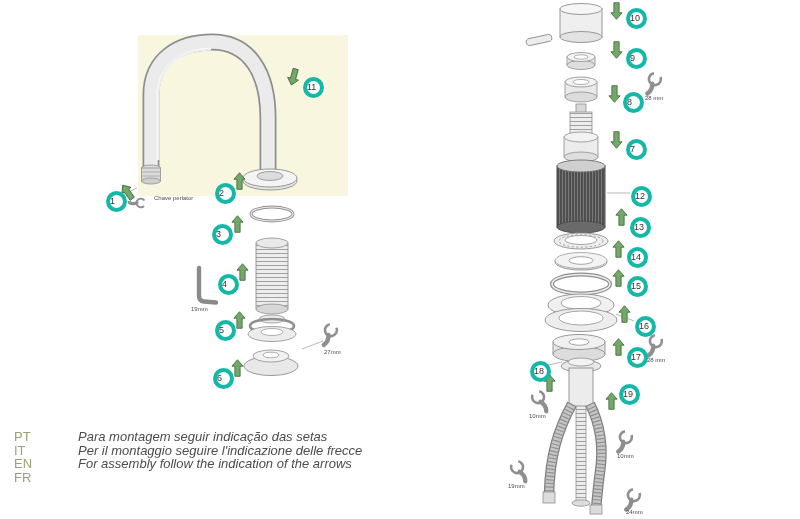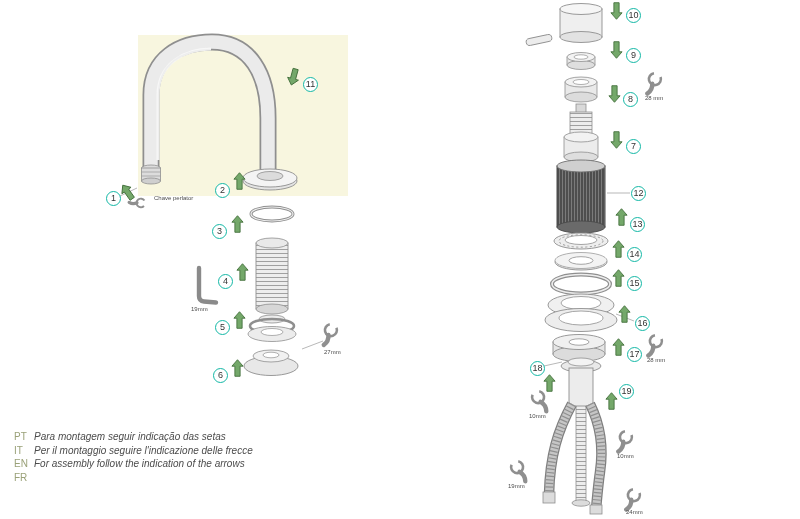--- a/index.html
+++ b/index.html
@@ -1,26 +1,26 @@
 <!DOCTYPE html>
 <html style="--arrow: #74a86a; --arrow_edge: #44703c; --highlight: #f8f6df; --lang: #9aa178; --text: #4c4c4c; --line: #8f8f8f;"><head>
 <meta charset="utf-8">
 <style>
   html,body{margin:0;padding:0;background:#fff;}
   .stage{position:relative;width:800px;height:519px;background:#fff;overflow:hidden;
          font-family:"Liberation Sans",sans-serif;}
   .art{position:absolute;left:0;top:0;width:800px;height:519px;}
-  .callout{position:absolute;width:13px;height:13px;border:1px solid #14b8a6;border-radius:50%;
-           background:#fff;font-size:9px;line-height:13px;text-align:center;color:#333;
+  .callout{position:absolute;width:13px;height:13px;border:4px solid #14b8a6;border-radius:50%;
+           background:#fff;font-size:9px;line-height:13px;text-align:left;color:#333;
            box-sizing:content-box;z-index:3;}
   .arrow{position:absolute;width:13px;height:18px;overflow:visible;z-index:2;}
   .arrow path{fill:var(--arrow,#74a86a);stroke:var(--arrow_edge,#44703c);stroke-width:1;stroke-linejoin:round;}
   .small-label{position:absolute;font-size:6px;color:var(--text,#4c4c4c);white-space:nowrap;z-index:3;}
   .instructions{position:absolute;left:14px;top:430px;z-index:3;}
-  .instr-row{display:flex;font-size:10px;line-height:13.5px;}
+  .instr-row{display:flex;font-size:13px;line-height:13.5px;gap:44px;}
   .instr-row .lang{color:var(--lang,#9aa178);width:20px;flex:0 0 20px;}
   .instr-row .txt{color:var(--text,#4c4c4c);font-style:italic;}
 </style>
 </head>
 <body>
 
 <div class="stage">
 
   <svg class="art" viewBox="0 0 800 519">
     <defs>

